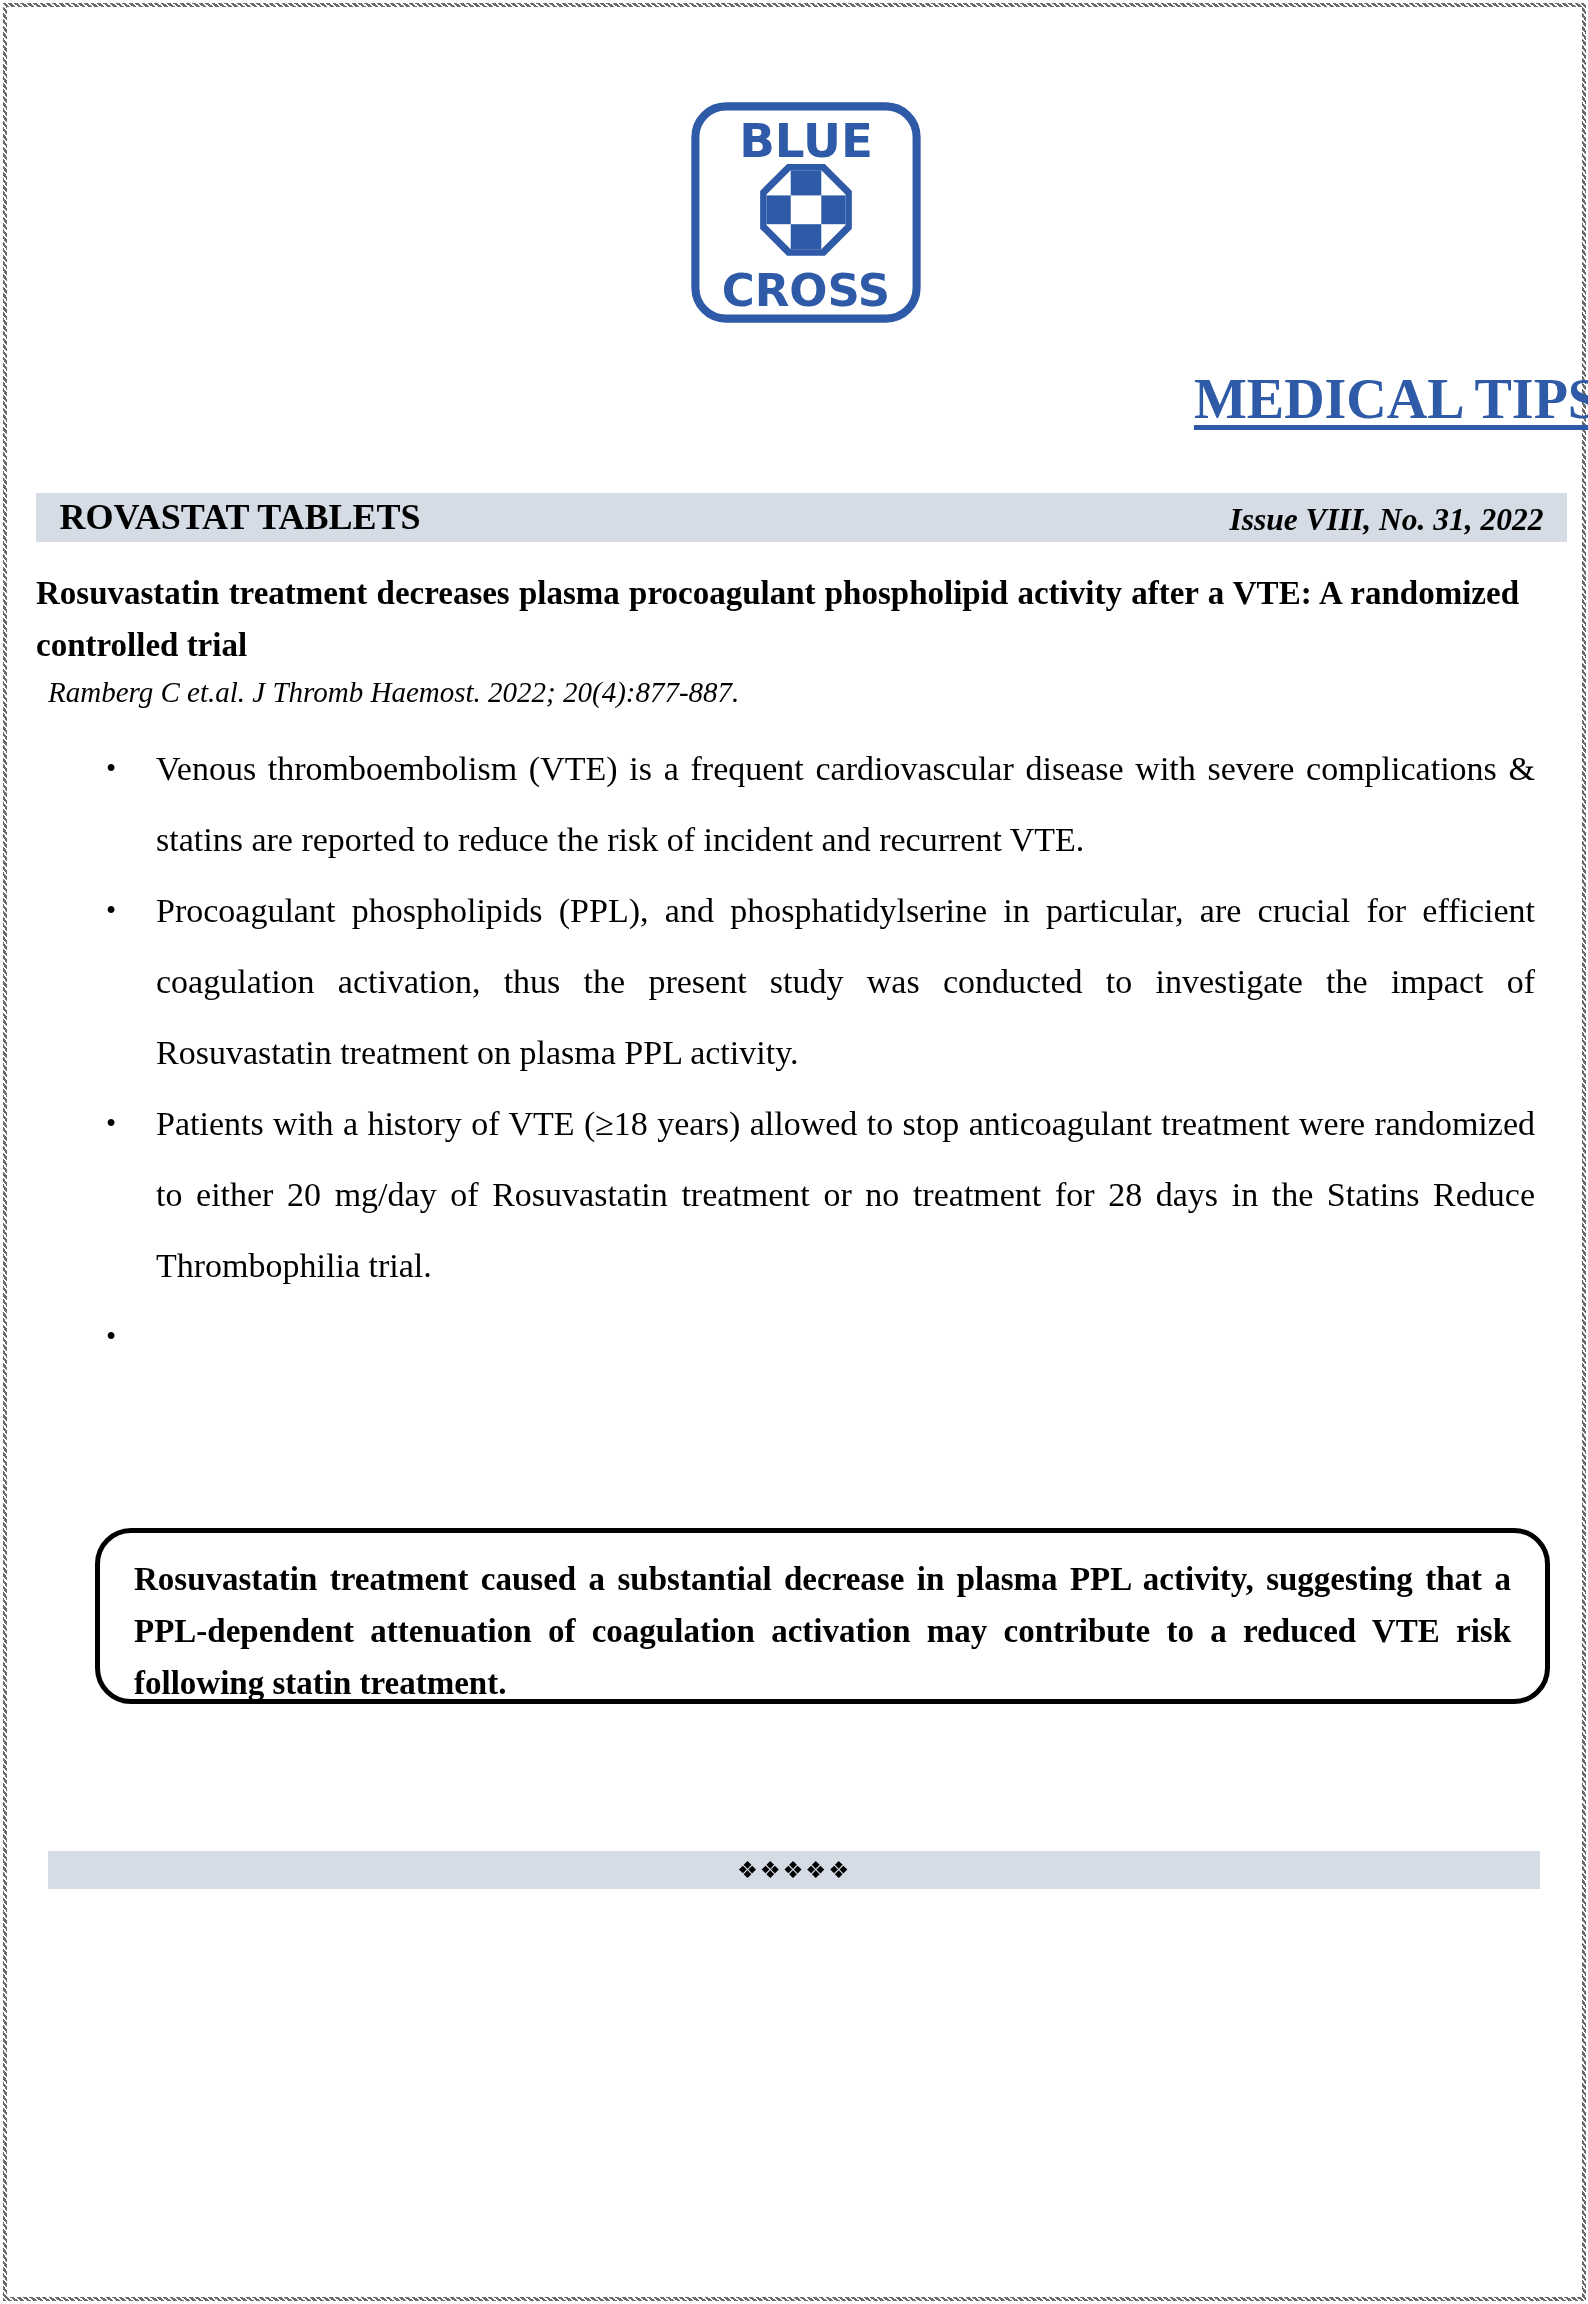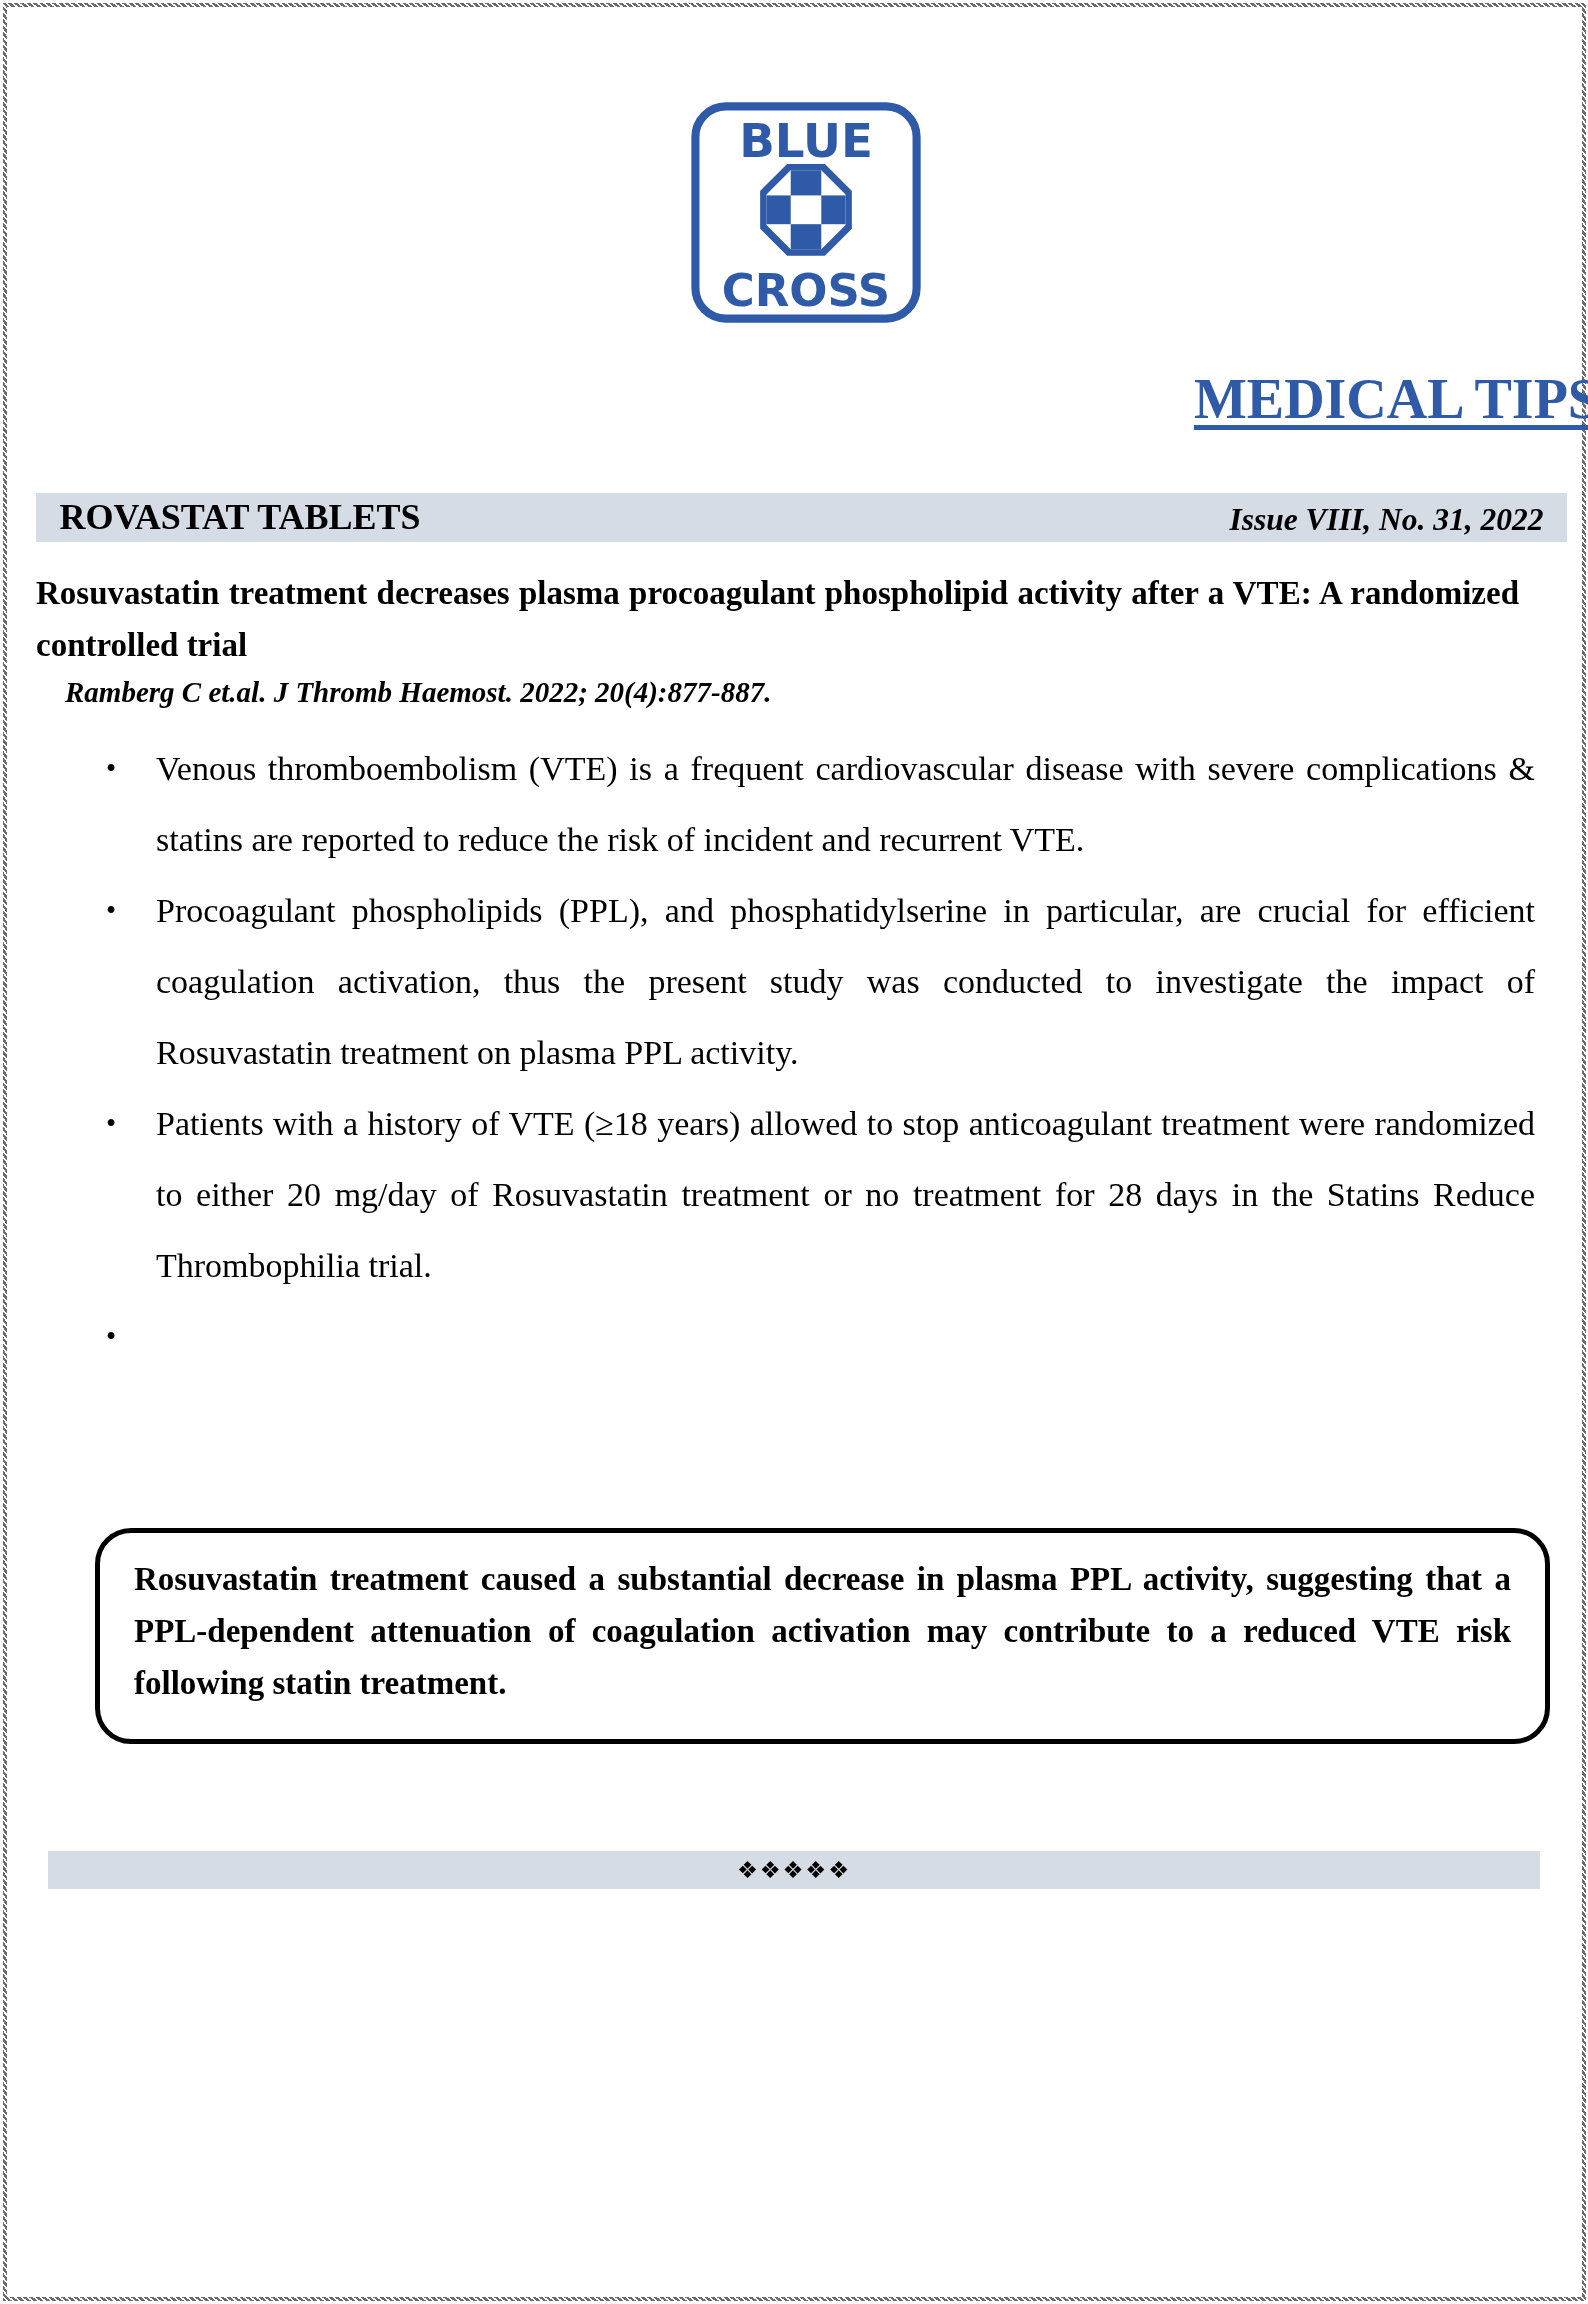--- a/index.html
+++ b/index.html
@@ -33,34 +33,34 @@
       position: absolute; left: 23.4px; top: 5.4px; font-weight: bold; font-size: 36px; line-height: 38px;
     }
     .section-right {
       position: absolute; right: 23.4px; top: 9px; font-weight: bold; font-style: italic; font-size: 31.5px; line-height: 36px;
     }
     .article-title {
       position: absolute; left: 36px; width: 1483px; top: 567px;
       font-weight: bold; font-size: 33px; line-height: 52px; text-align: justify;
     }
     .citation {
-      position: absolute; left: 65px; top: 675px; font-style: italic; font-size: 29px; line-height: 34px; font-weight: bold;
+      position: absolute; left: 48px; top: 675px; font-style: italic; font-size: 29px; line-height: 34px;
     }
     .bullets {
       position: absolute; left: 52px; top: 733px; width: 1483px; margin: 0; padding: 0; list-style: none;
     }
     .bullet-item {
       position: relative; padding-left: 104px; font-size: 34px; line-height: 71px;
       text-align: justify; margin-bottom: 0;
     }
     .bullet-dot {
       position: absolute; left: 54px; top: 0; font-size: 29px; line-height: 71px;
     }
     .summary-box {
-      position: absolute; left: 95px; top: 1528px; width: 1455px; height: 216px;
+      position: absolute; left: 95px; top: 1528px; width: 1455px; height: 176px;
       border: 5.4px solid #000; border-radius: 36px; box-sizing: border-box;
     }
     .summary-text {
       position: absolute; left: 34px; right: 34px; top: 20px;
       font-weight: bold; font-size: 33px; line-height: 52px; text-align: justify;
     }
     .footer-bar {
       position: absolute; left: 48px; top: 1851px; width: 1492px; height: 38px;
       background: #d5dce5; text-align: center;
     }

